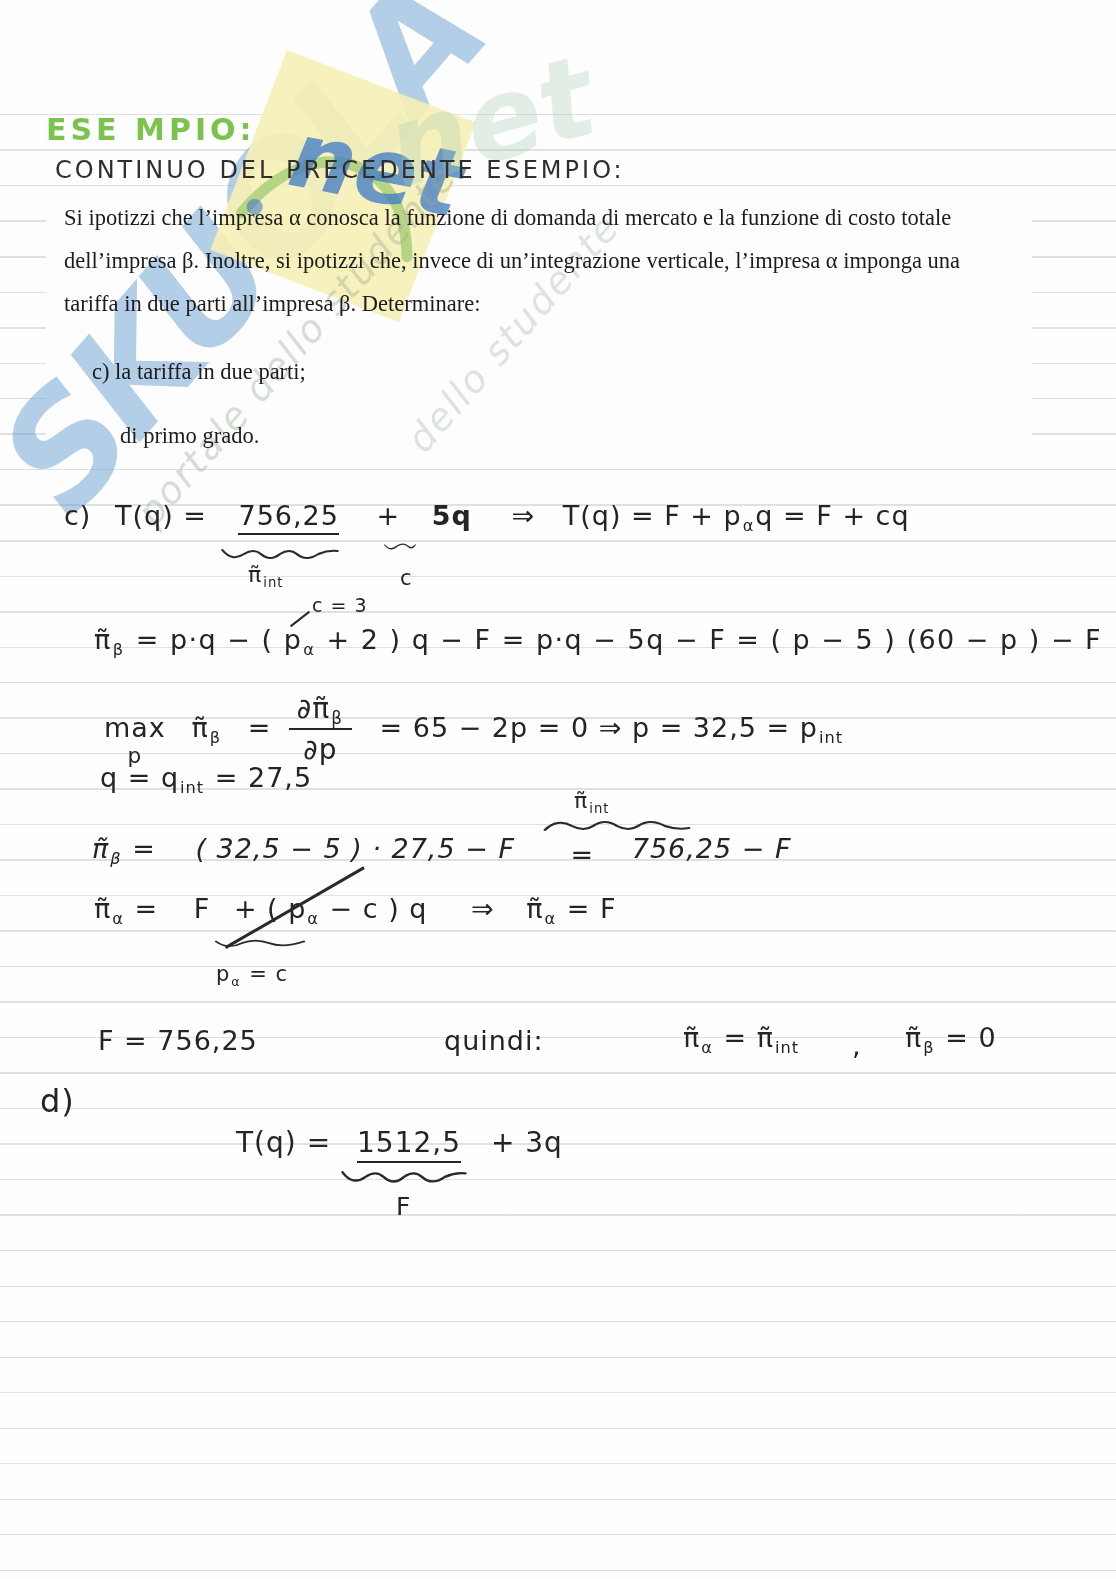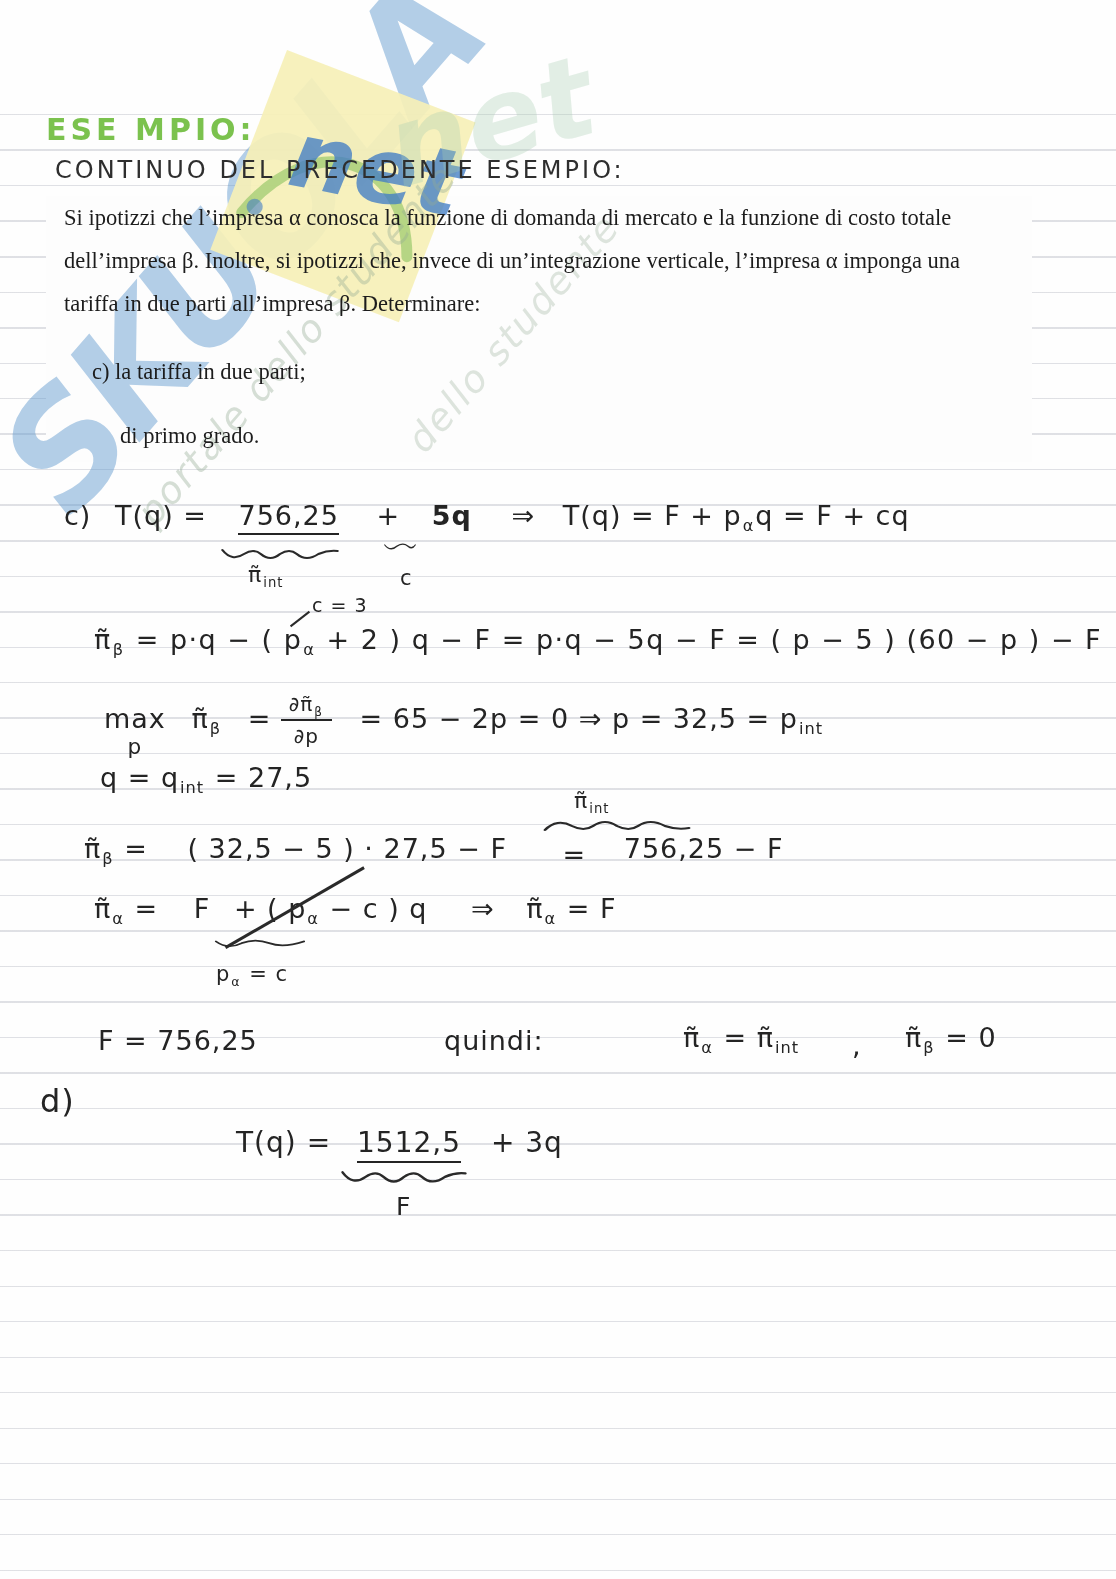--- a/index.html
+++ b/index.html
@@ -100,32 +100,32 @@
     <span>π̃</span><span class="sub">β</span><span> =  p·q − ( p</span><span class="sub">α</span><span> + 2 ) q  − F   =   p·q − 5q − F   =   ( p − 5 ) (60 − p ) − F</span>
   </div>
 
   <div class="hw" style="left:104px;top:692px;">
     <span class="stack">
       <span>max</span>
       <span style="font-size:0.8em;">p</span>
     </span>
     <span style="margin-left:16px;"><span>π̃</span><span class="sub">β</span></span>
     <span style="margin-left:16px;">=</span>
-    <span class="frac" style="margin-left:0;font-size:20px;">
+    <span class="frac" style="margin-left:8px;font-size:28px;">
       <span class="num"><span>∂</span><span>π̃</span><span class="sub">β</span></span>
       <span class="den">∂p</span>
     </span>
     <span style="margin-left:18px;"><span>=   65 − 2p = 0   ⇒   p = 32,5   =   p</span><span class="sub">int</span></span>
   </div>
 
   <div class="hw" style="left:100px;top:762px;">
     <span>q = q</span><span class="sub">int</span><span> =   27,5</span>
   </div>
 
-  <div class="hw" style="left:84px;top:833px;">
+  <div class="hw" style="left:92px;top:833px;font-style:italic;">
     <span><span>π̃</span><span class="sub">β</span></span>
     <span> =</span>
     <span style="margin-left:30px;">( 32,5 − 5 ) · 27,5   − F</span>
     <span style="margin-left:46px;position:relative;top:6px;">=</span>
     <span style="margin-left:28px;">756,25 − F</span>
   </div>
   <div class="hw" style="left:574px;top:788px;font-size:22px;">
     <span>π̃</span><span class="sub">int</span>
   </div>
   <svg class="wavy" style="left:542px;top:818px;" width="150" height="14" viewBox="0 0 100 14" preserveAspectRatio="none">

